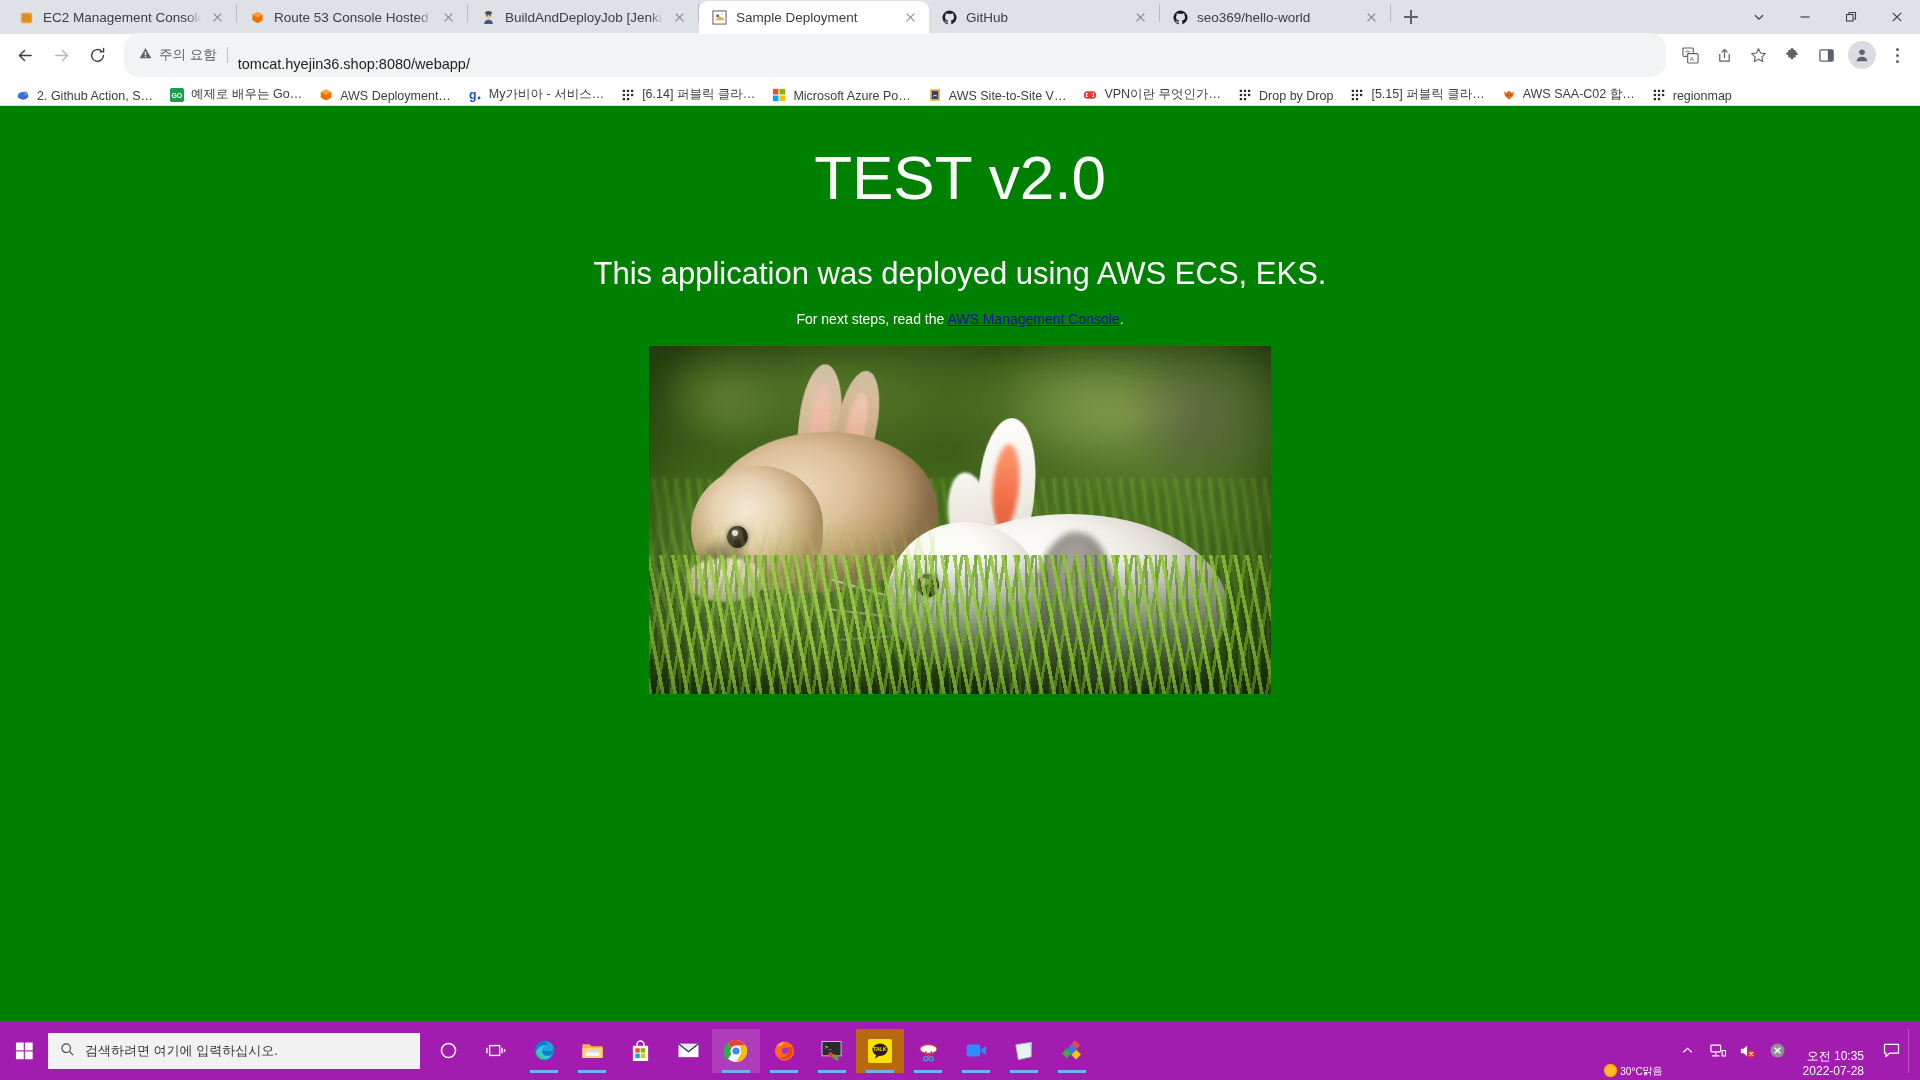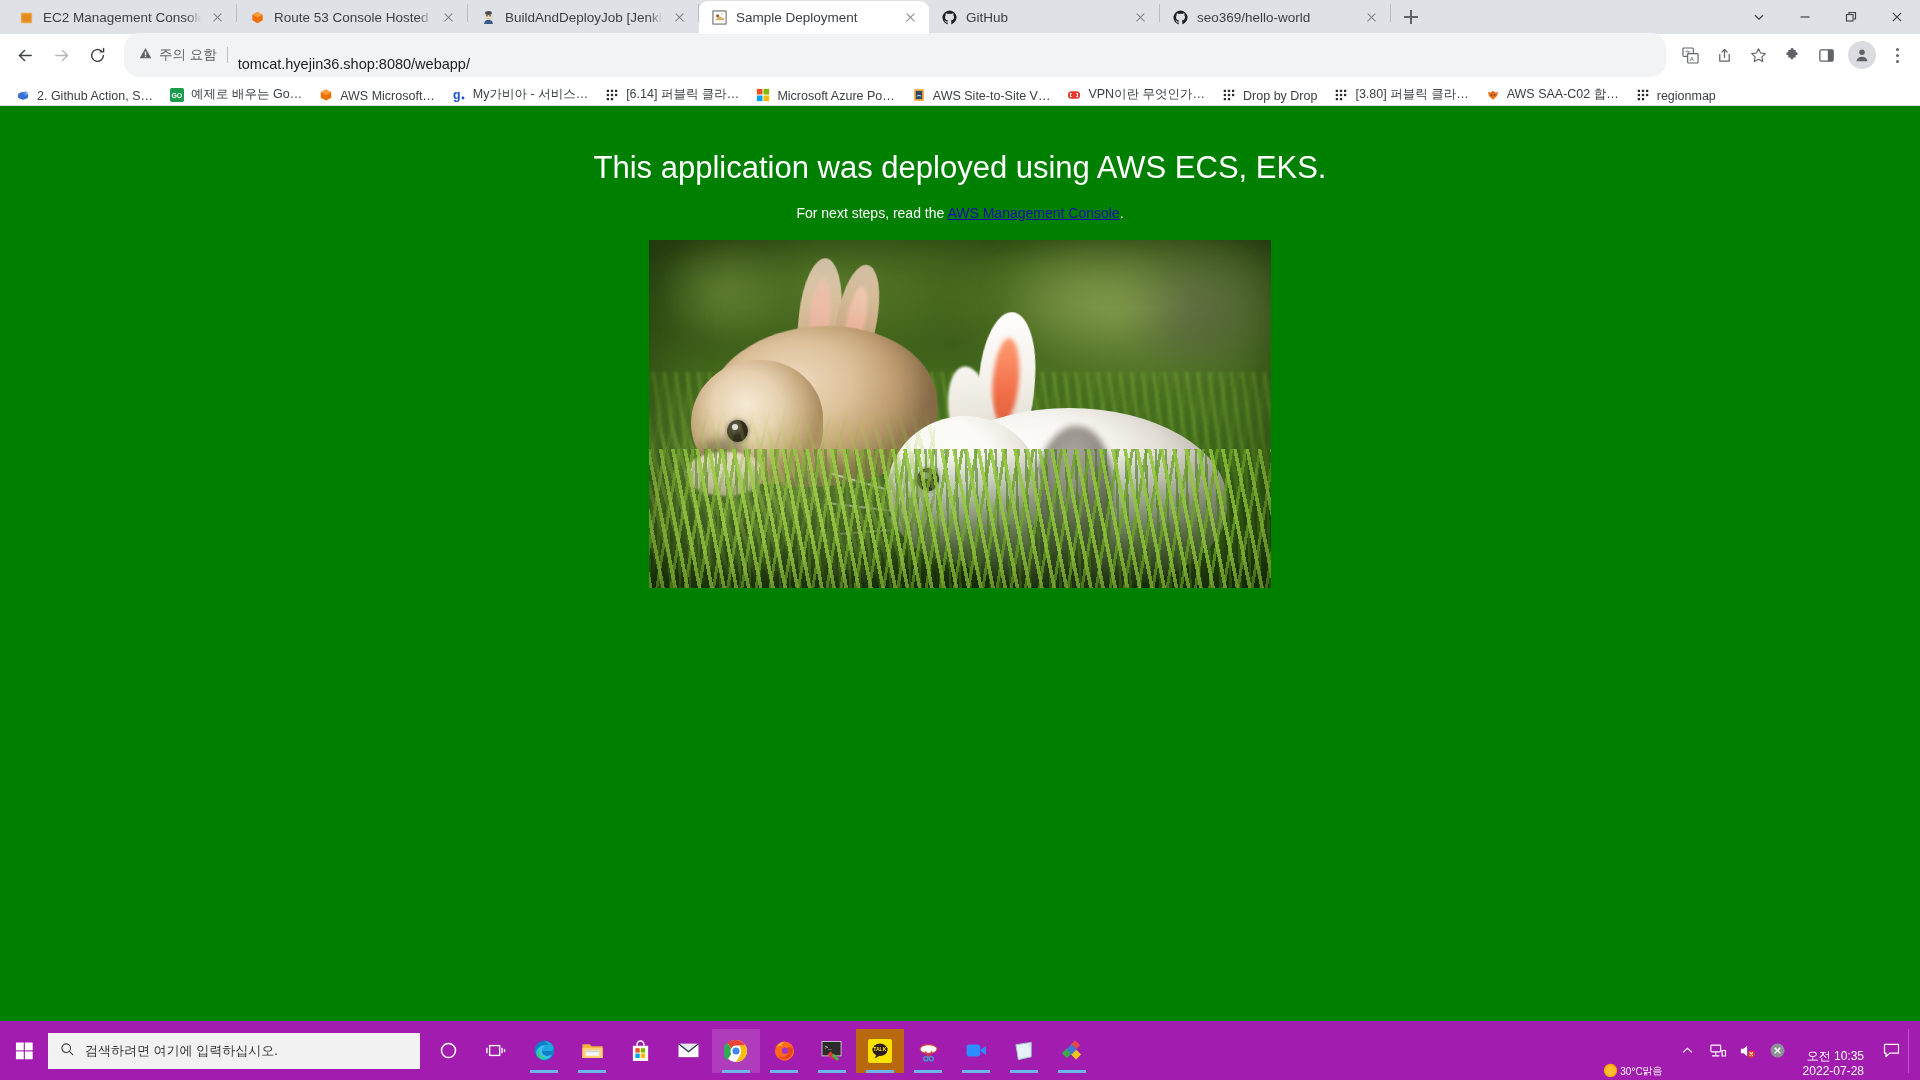--- a/index.html
+++ b/index.html
@@ -441,21 +441,21 @@
           </span>
         <span>예제로 배우는 Go…</span>
       </div>
       <div class="bm">
         <span class="bmico">
             <svg width="14" height="14" viewBox="0 0 16 16">
               <path d="M8 1.6l6 3.2v6.4L8 14.4 2 11.2V4.8z" fill="#ed7100"></path>
               <path d="M8 1.6l6 3.2L8 8 2 4.8z" fill="#ff9d3f"></path>
             </svg>
           </span>
-        <span>AWS Microsoft…</span>
+        <span>AWS Deployment…</span>
       </div>
       <div class="bm">
         <span class="bmico">
             <svg width="14" height="14" viewBox="0 0 16 16">
               <text x="1" y="13" font-size="14" fill="#1a4fd0" font-family="Liberation Sans, sans-serif" font-weight="bold">g</text>
               <circle cx="12.6" cy="11.4" r="1.6" fill="#1a4fd0"></circle>
             </svg>
           </span>
         <span>My가비아 - 서비스…</span>
       </div>
@@ -531,21 +531,21 @@
                 <rect x="6.7" y="2" width="2.6" height="2.6"></rect>
                 <rect x="11.4" y="2" width="2.6" height="2.6"></rect>
                 <rect x="2" y="6.7" width="2.6" height="2.6"></rect>
                 <rect x="6.7" y="6.7" width="2.6" height="2.6"></rect>
                 <rect x="11.4" y="6.7" width="2.6" height="2.6"></rect>
                 <rect x="2" y="11.4" width="2.6" height="2.6"></rect>
                 <rect x="6.7" y="11.4" width="2.6" height="2.6"></rect>
               </g>
             </svg>
           </span>
-        <span>[3.80] 퍼블릭 클라…</span>
+        <span>[5.15] 퍼블릭 클라…</span>
       </div>
       <div class="bm">
         <span class="bmico">
             <svg width="14" height="14" viewBox="0 0 16 16">
               <path d="M2 4l2.6 1.4L8 3l3.4 2.4L14 4l-1.4 5.2L8 13.4 3.4 9.2z" fill="#e8701a"></path>
               <circle cx="6.3" cy="8" r=".8" fill="#333"></circle>
               <circle cx="9.7" cy="8" r=".8" fill="#333"></circle>
             </svg>
           </span>
         <span>AWS SAA-C02 합…</span>
@@ -563,20 +563,21 @@
                 <rect x="2" y="11.4" width="2.6" height="2.6"></rect>
                 <rect x="6.7" y="11.4" width="2.6" height="2.6"></rect>
               </g>
             </svg>
           </span>
         <span>regionmap</span>
       </div>
     </div>
 
     <div class="viewport">
+      <h1 class="page-h1">TEST v2.0</h1>
       <h2 class="page-h2">This application was deployed using AWS ECS, EKS.</h2>
       <p class="page-p"><span>For next steps, read the </span><a href="#">AWS Management Console</a><span>.</span></p>
 
       <div class="photo-wrap">
         <div class="photo" title="Two baby rabbits sitting in green grass">
           <div class="ph-bg"></div>
           <div class="ph-blur-back"></div>
           <div class="ph-grass-back"></div>
 
           <div class="bun-brown-ear1">

